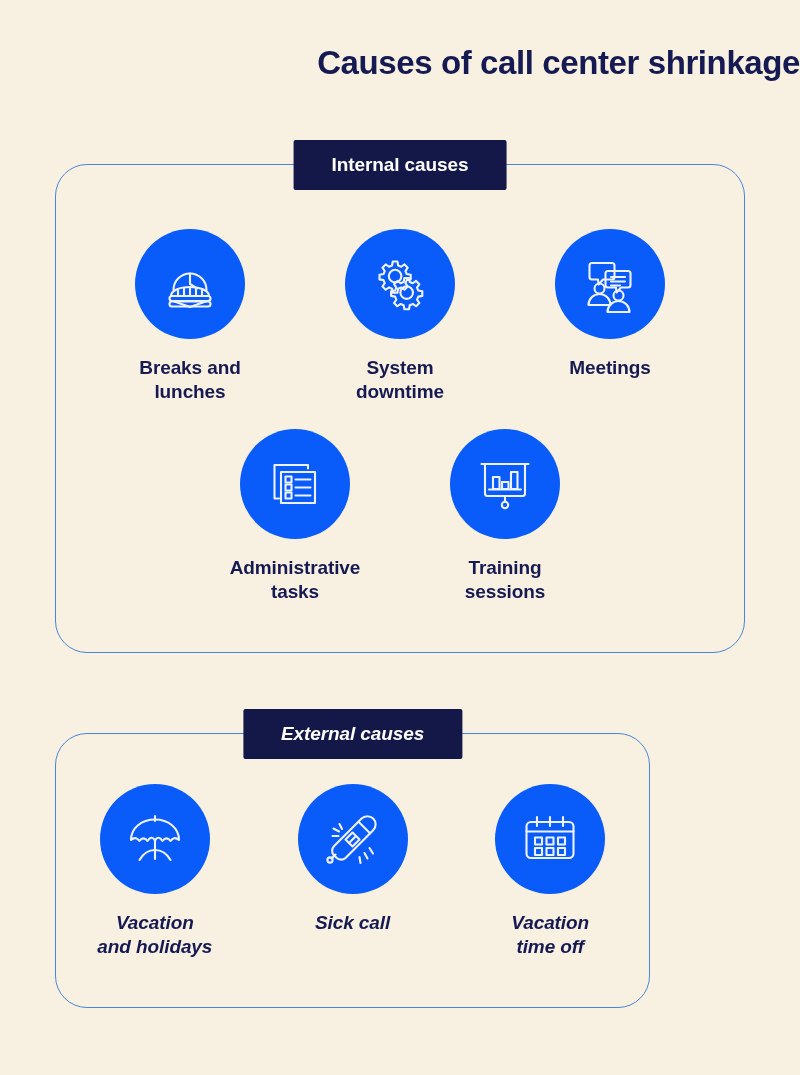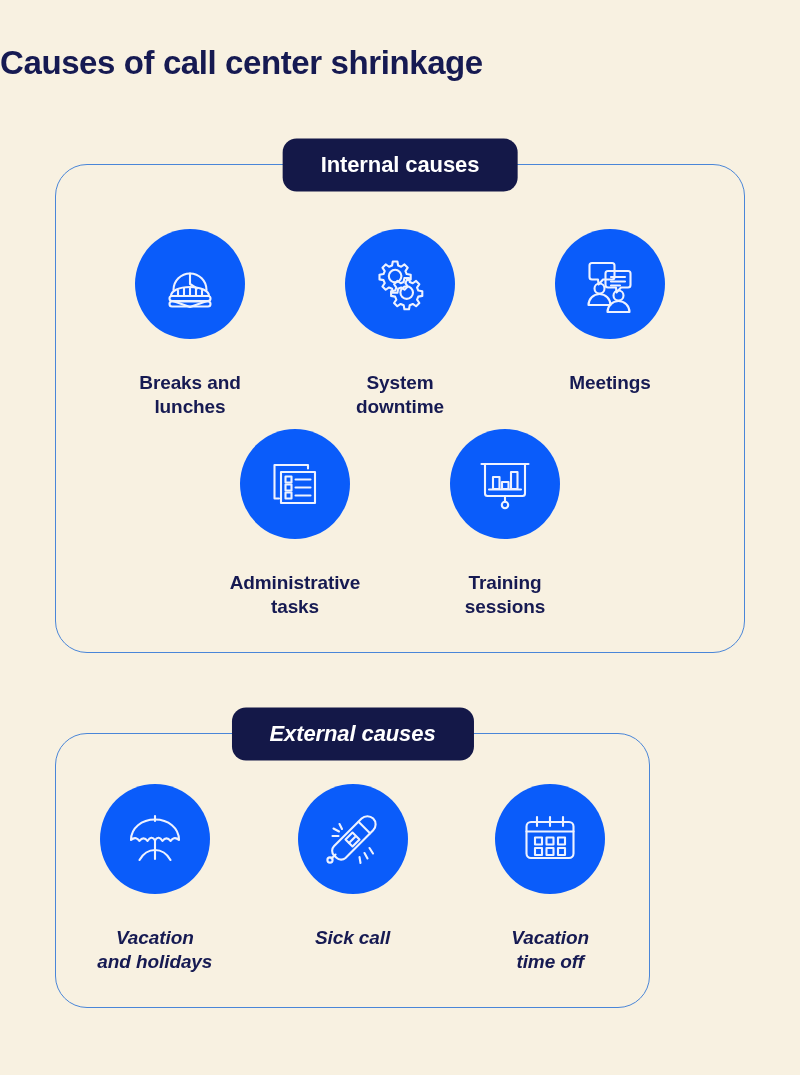--- a/index.html
+++ b/index.html
@@ -18,21 +18,21 @@
   .page {
     position: relative;
     width: 800px;
     height: 1075px;
   }
   .page-title {
     position: absolute;
     top: 44px;
     left: 0;
     width: 800px;
-    text-align: left;
+    text-align: right;
     font-size: 33px;
     font-weight: 700;
     letter-spacing: -0.4px;
     color: #161a52;
   }
 
   
   .panel {
     position: absolute;
     border: 1.4px solid #4a86d8;
@@ -53,25 +53,25 @@
     font-style: italic;
   }
 
   .section-badge {
     position: absolute;
     top: 0;
     left: 50%;
     transform: translate(-50%, -50%);
     background: #141848;
     color: #ffffff;
-    font-size: 22px;
+    font-size: 19px;
     font-weight: 700;
     letter-spacing: -0.1px;
     padding: 15px 38px 16px 38px;
-    border-radius: 14px;
+    border-radius: 2px;
     white-space: nowrap;
     line-height: 1;
   }
 
   
   .row {
     position: absolute;
     display: flex;
     justify-content: center;
     width: 100%;
@@ -89,21 +89,21 @@
     border-radius: 50%;
     background: #0a5cfa;
     display: flex;
     align-items: center;
     justify-content: center;
   }
   .circle svg {
     display: block;
   }
   .item-label {
-    margin-top: 32px;
+    margin-top: 17px;
     text-align: center;
     font-size: 19px;
     font-weight: 700;
     line-height: 1.26;
     color: #161a52;
     letter-spacing: -0.1px;
     white-space: pre-line;
   }
 
   

